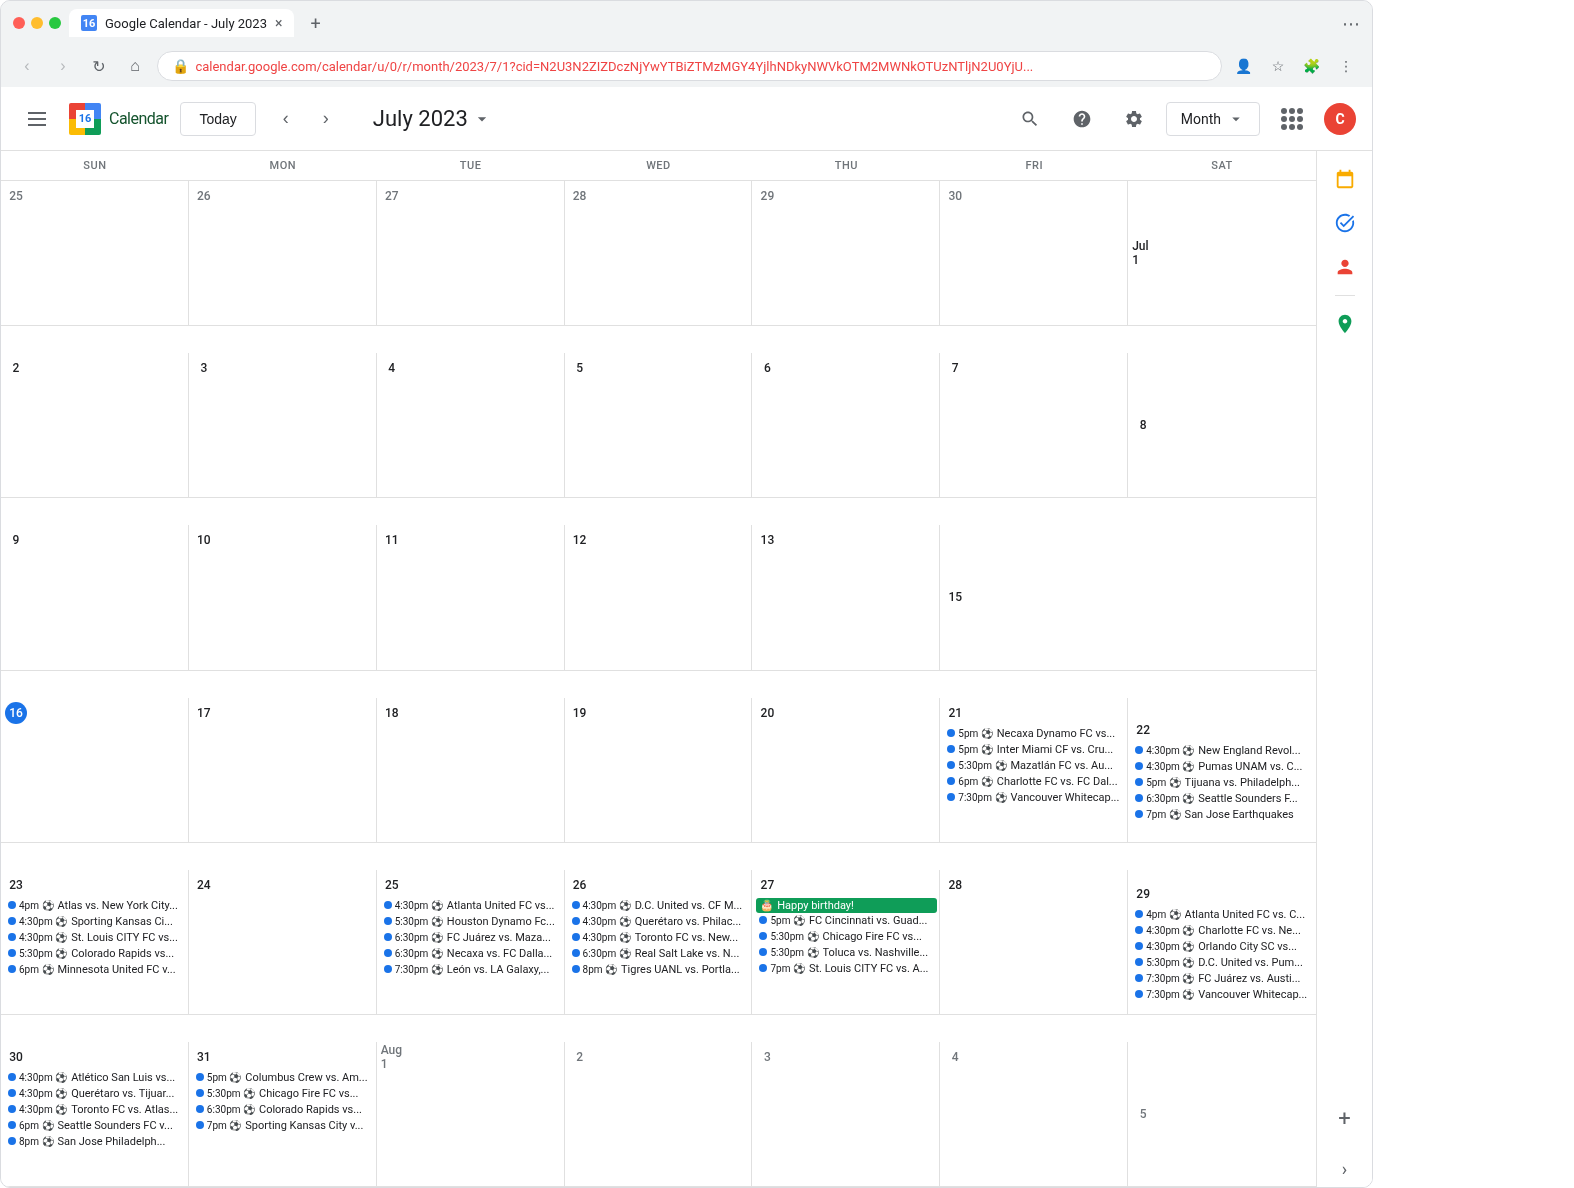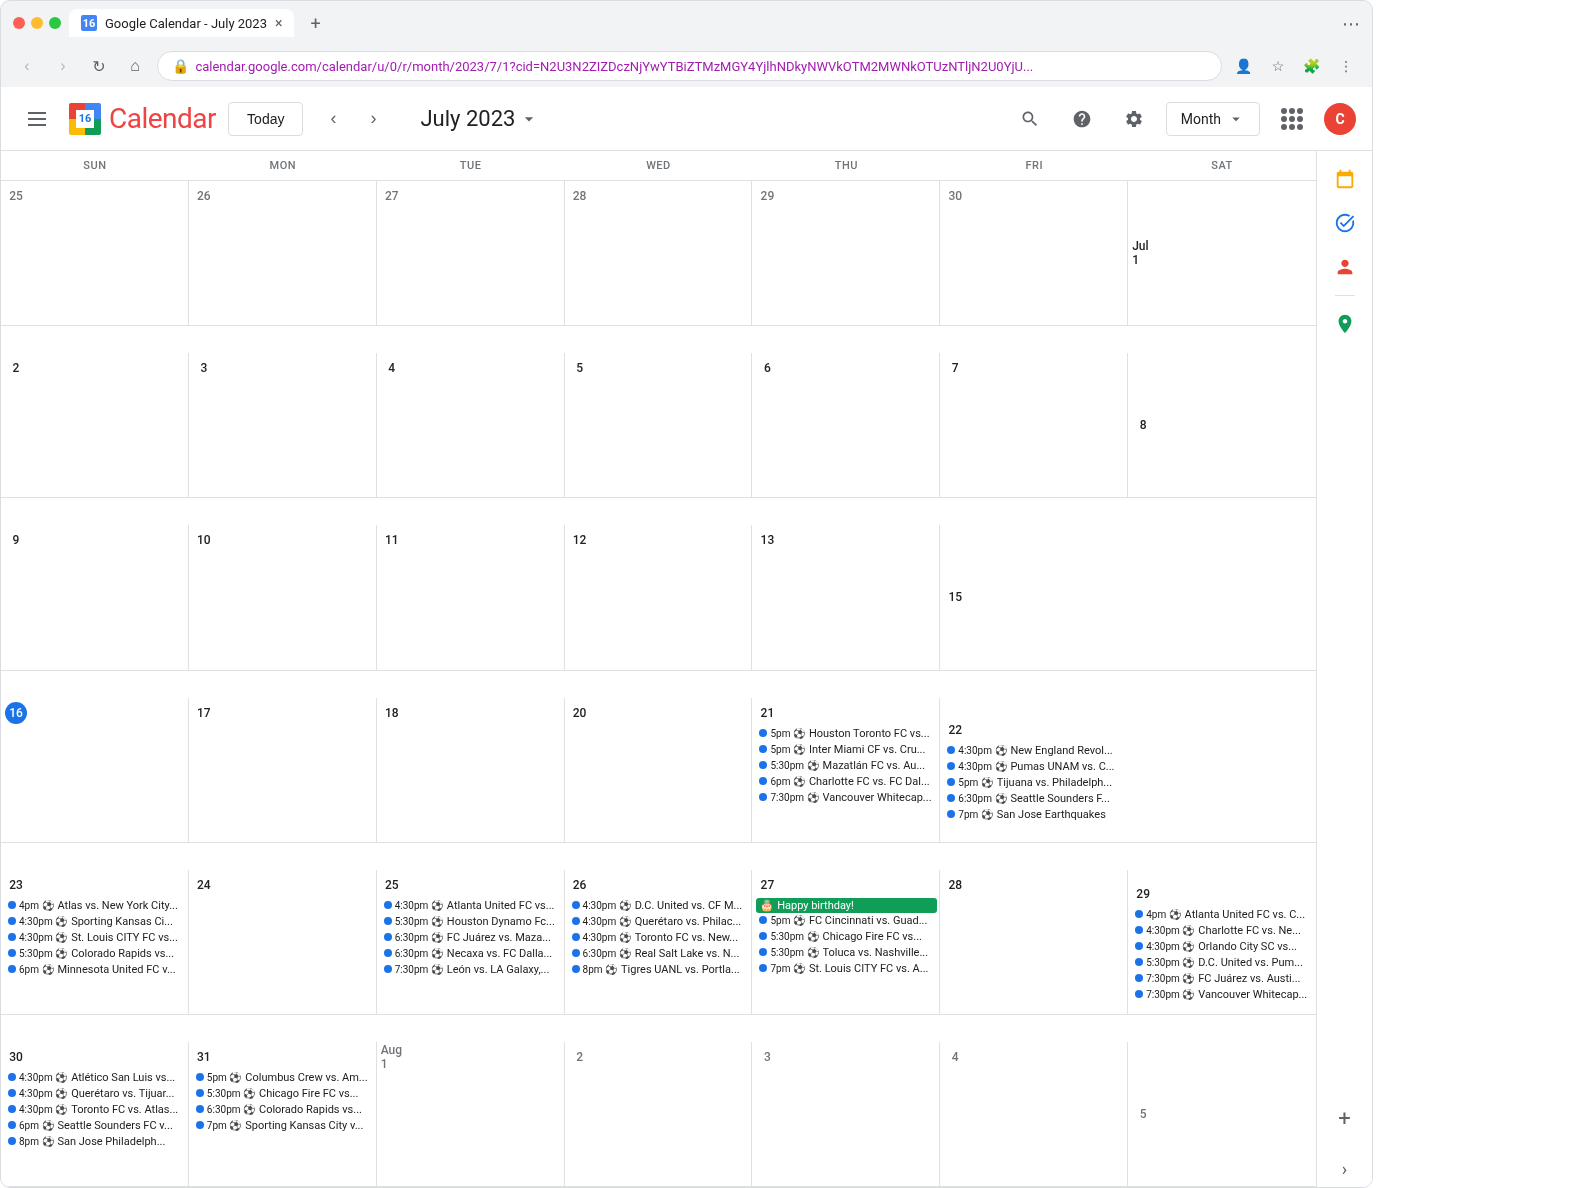--- a/index.html
+++ b/index.html
@@ -15,32 +15,32 @@
     .dot-green { background: #28c840; }
     .browser-tab { display: flex; align-items: center; background: #fff; border-radius: 8px 8px 0 0; padding: 6px 12px; font-size: 13px; color: #202124; gap: 8px; min-width: 180px; }
     .browser-tab-icon { width: 16px; height: 16px; background: #4285f4; border-radius: 2px; display: flex; align-items: center; justify-content: center; font-size: 10px; color: white; font-weight: bold; }
     .browser-tab-close { margin-left: auto; color: #5f6368; font-size: 14px; cursor: pointer; }
     .browser-new-tab { font-size: 18px; color: #5f6368; cursor: pointer; padding: 0 8px; }
     .browser-nav { display: flex; align-items: center; padding: 6px 12px; gap: 8px; background: #f1f3f4; }
     .nav-btn { width: 28px; height: 28px; border-radius: 50%; display: flex; align-items: center; justify-content: center; color: #5f6368; font-size: 16px; cursor: pointer; border: none; background: none; }
     .nav-btn.disabled { opacity: 0.4; cursor: default; }
     .address-bar { flex: 1; background: #fff; border-radius: 20px; padding: 6px 14px; font-size: 13px; color: #202124; display: flex; align-items: center; gap: 6px; border: 1px solid #dadce0; }
     .address-bar-lock { color: #5f6368; font-size: 14px; }
-    .address-text { font-size: 13px; color: #a21caf; flex: 1; }
+    .address-text { font-size: 13px; color: #ef4444; flex: 1; }
     .browser-actions { display: flex; gap: 6px; align-items: center; }
     .browser-action-btn { width: 28px; height: 28px; border-radius: 50%; display: flex; align-items: center; justify-content: center; color: #5f6368; font-size: 14px; cursor: pointer; }
 
     
     .gcal-app { flex: 1; display: flex; flex-direction: column; background: #fff; overflow: hidden; }
 
     
     .gcal-header { display: flex; align-items: center; padding: 8px 16px; border-bottom: 1px solid #e0e0e0; gap: 12px; height: 64px; }
     .hamburger-btn { width: 40px; height: 40px; border-radius: 50%; display: flex; align-items: center; justify-content: center; cursor: pointer; }
     .gcal-logo { display: flex; align-items: center; gap: 8px; }
-    .gcal-logo-text { font-size: 28px; color: #ef4444; font-weight: 400; letter-spacing: -0.5px; }
+    .gcal-logo-text { font-size: 16px; color: #14532d; font-weight: 400; letter-spacing: -0.5px; }
     .today-btn { padding: 8px 18px; border: 1px solid #dadce0; border-radius: 4px; font-size: 14px; cursor: pointer; background: white; color: #202124; }
     .nav-arrows { display: flex; gap: 4px; }
     .arrow-btn { width: 36px; height: 36px; border-radius: 50%; display: flex; align-items: center; justify-content: center; cursor: pointer; font-size: 18px; color: #5f6368; border: none; background: none; }
     .month-title { font-size: 22px; font-weight: 400; color: #202124; margin-left: 17px; cursor: pointer; display: flex; align-items: center; gap: 4px; }
     .search-btn { width: 40px; height: 40px; border-radius: 50%; display: flex; align-items: center; justify-content: center; cursor: pointer; font-size: 18px; color: #5f6368; margin-left: auto; }
     .header-icon-btn { width: 40px; height: 40px; border-radius: 50%; display: flex; align-items: center; justify-content: center; cursor: pointer; font-size: 18px; color: #5f6368; }
     .view-selector { display: flex; align-items: center; border: 1px solid #dadce0; border-radius: 4px; padding: 7px 14px; font-size: 14px; cursor: pointer; gap: 6px; }
     .apps-btn { width: 40px; height: 40px; border-radius: 50%; display: flex; align-items: center; justify-content: center; cursor: pointer; }
     .user-avatar { width: 32px; height: 32px; border-radius: 50%; background: #ea4335; display: flex; align-items: center; justify-content: center; color: white; font-weight: bold; font-size: 14px; cursor: pointer; }
 
@@ -294,29 +294,32 @@
             <div class="calendar-cell">
               <span class="cell-date today">16</span>
             </div>
             <div class="calendar-cell">
                 <span class="cell-date">17</span>
               </div>
             <div class="calendar-cell">
                 <span class="cell-date">18</span>
               </div>
             <div class="calendar-cell">
+                <span class="cell-date">19</span>
+              </div>
+            <div class="calendar-cell">
                 <span class="cell-date">20</span>
               </div>
             <div class="calendar-cell">
               <span class="cell-date">21</span>
               <div class="event">
                   <div class="event-dot event-dot-blue"></div>
                   <span class="event-time">5pm</span>
                   <span class="event-icon">⚽</span>
-                  <span class="event-text">Houston Toronto FC vs...</span>
+                  <span class="event-text">Necaxa Dynamo FC vs...</span>
                 </div>
               <div class="event">
                   <div class="event-dot event-dot-blue"></div>
                   <span class="event-time">5pm</span>
                   <span class="event-icon">⚽</span>
                   <span class="event-text">Inter Miami CF vs. Cru...</span>
                 </div>
               <div class="event">
                   <div class="event-dot event-dot-blue"></div>
                   <span class="event-time">5:30pm</span>

